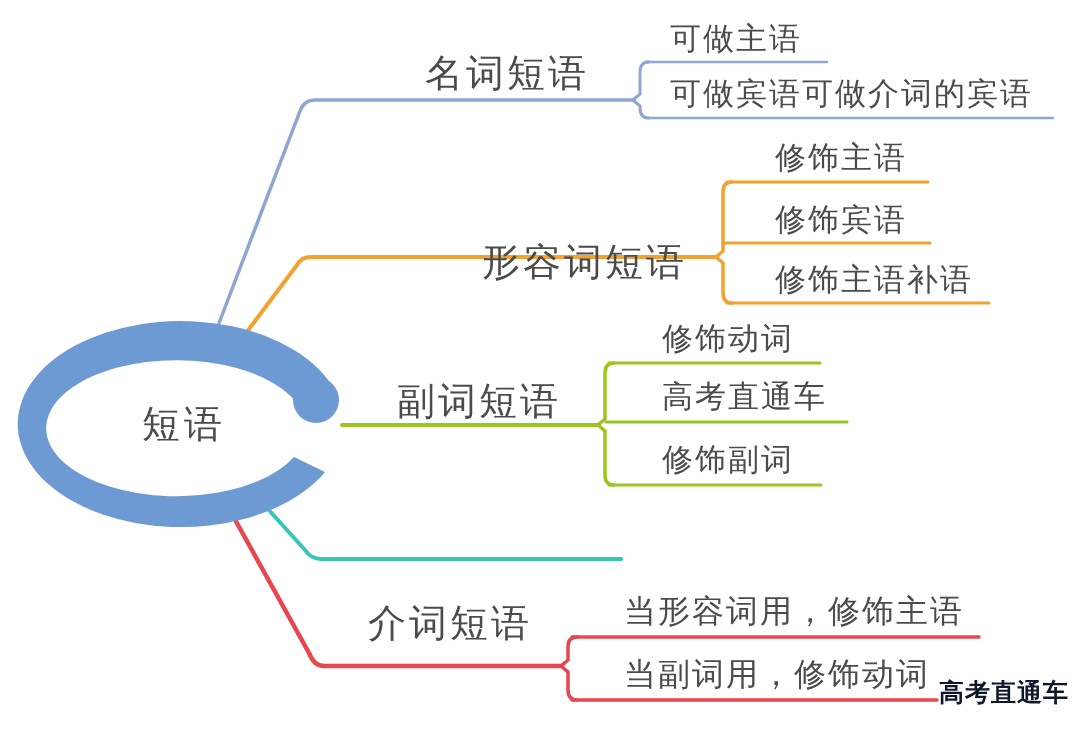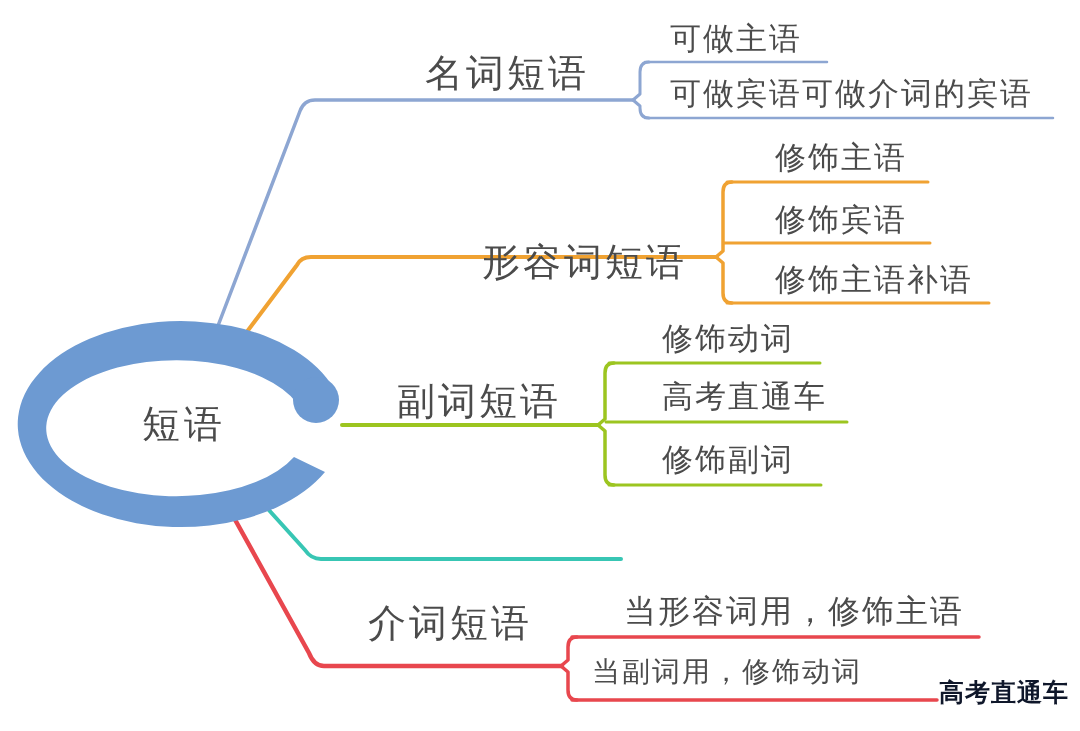--- a/index.html
+++ b/index.html
@@ -72,17 +72,17 @@
 
   <div class="lbl lbl-child" style="left:775px;top:141px;">修饰主语</div>
   <div class="lbl lbl-child" style="left:775px;top:203px;">修饰宾语</div>
   <div class="lbl lbl-child" style="left:775px;top:263px;">修饰主语补语</div>
 
   <div class="lbl lbl-child" style="left:662px;top:322px;">修饰动词</div>
   <div class="lbl lbl-child" style="left:662px;top:380px;">高考直通车</div>
   <div class="lbl lbl-child" style="left:662px;top:443px;">修饰副词</div>
 
   <div class="lbl lbl-child" style="left:624px;top:594px;font-size:32px;">当形容词用，修饰主语</div>
-  <div class="lbl lbl-child" style="left:592px;top:657px;font-size:28px;">当副词用，修饰动词</div>
+  <div class="lbl lbl-child" style="left:624px;top:657px;font-size:32px;">当副词用，修饰动词</div>
 
   <div class="watermark">高考直通车</div>
 
 </div>
 
 </body></html>

